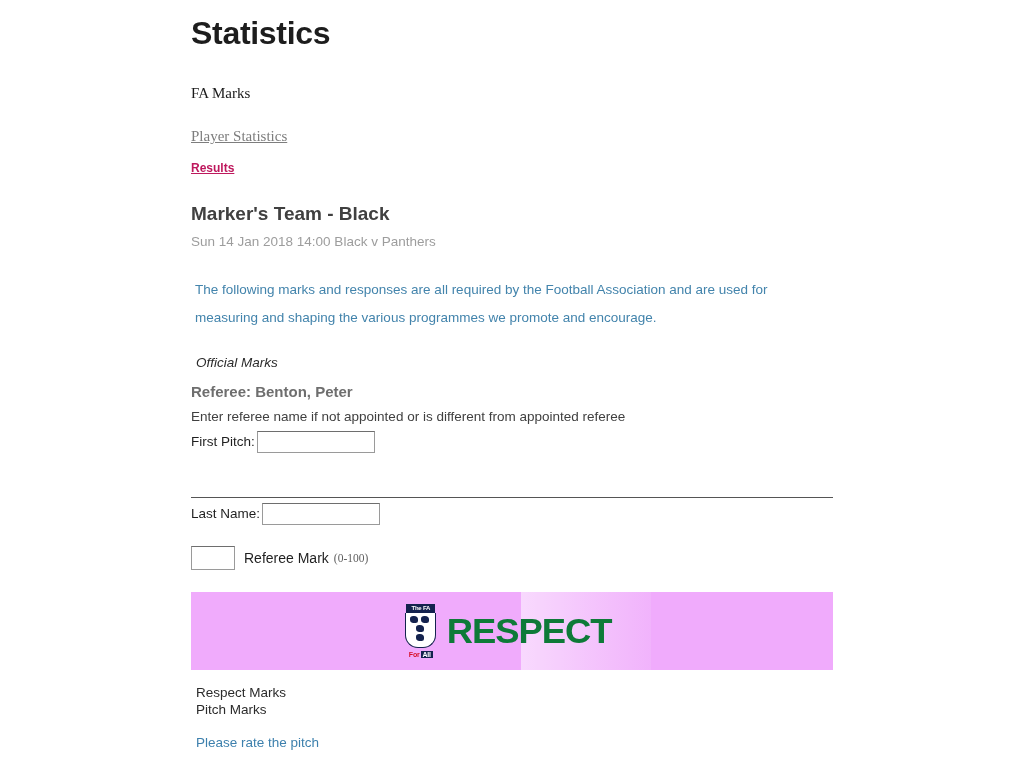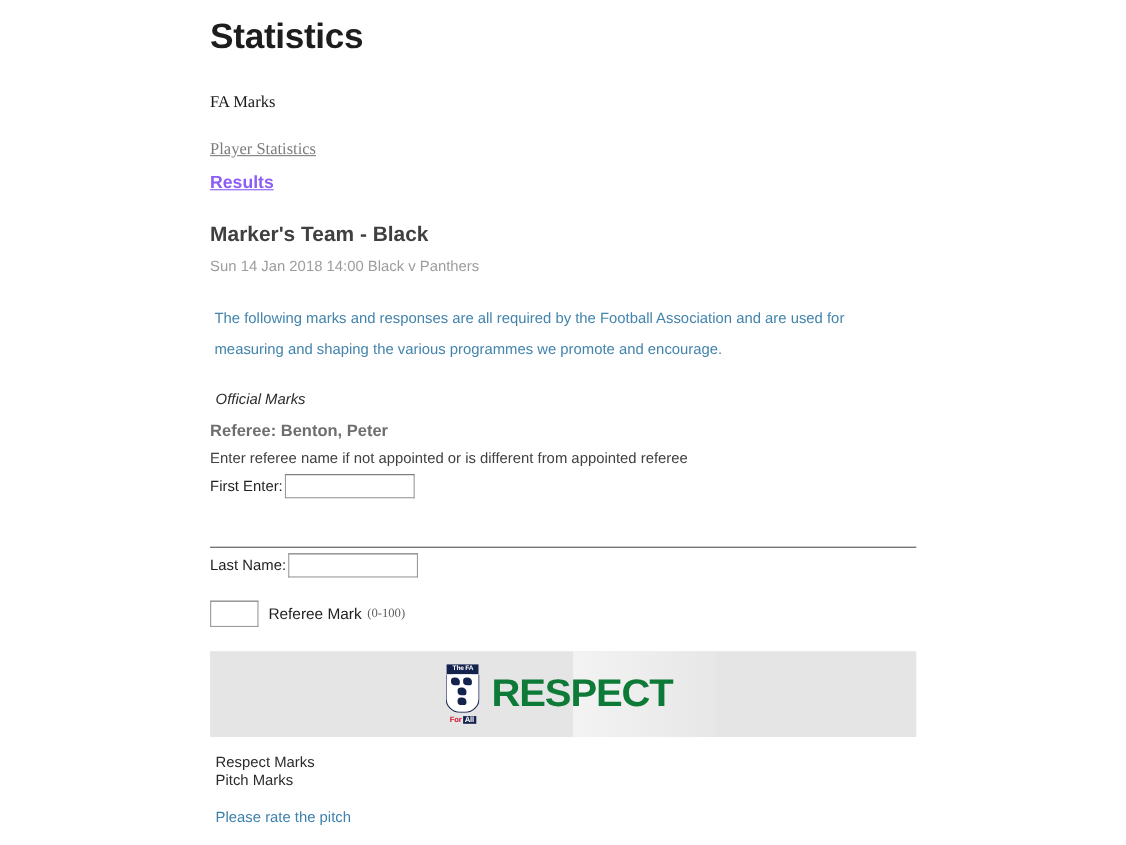--- a/index.html
+++ b/index.html
@@ -53,23 +53,23 @@
     text-decoration: underline;
     display: inline-block;
     margin: 0 0 13px 0;
     cursor: pointer;
   }
   .nav-results-wrap {
     margin: 0;
   }
   .nav-results {
     font-family: "Liberation Sans", sans-serif;
-    font-size: 16px;
-    font-weight: bold;
-    color: #8b5cf6;
+    font-size: 12px;
+    font-weight: bold;
+    color: #be185d;
     text-decoration: underline;
     display: inline-block;
     cursor: pointer;
   }
 
   
   .match-title {
     font-family: "Liberation Sans", sans-serif;
     font-size: 19px;
     font-weight: bold;
@@ -186,21 +186,21 @@
     border-top: 1px solid #555555;
     width: 642px;
     margin: 44px 0 0 0;
   }
 
   
   .respect-banner {
     width: 642px;
     height: 78px;
     margin-top: 22px;
-    background: #e5e5e5;
+    background: #f0abfc;
     display: flex;
     align-items: center;
     justify-content: center;
     position: relative;
     overflow: hidden;
   }
   .respect-banner::before {
     content: "";
     position: absolute;
     left: 330px;
@@ -330,21 +330,21 @@
 
   <p class="info-note">The following marks and responses are all required by the Football Association and are used for measuring and shaping the various programmes we promote and encourage.</p>
 
   <div class="section-label">Official Marks</div>
 
   <div class="referee-name">Referee: Benton, Peter</div>
 
   <div class="instruction">Enter referee name if not appointed or is different from appointed referee</div>
 
   <div class="field-row">
-    <span class="field-label">First Enter:</span>
+    <span class="field-label">First Pitch:</span>
     <input class="text-input" type="text" value="" style="">
   </div>
 
   <hr class="divider">
 
   <div class="field-row">
     <span class="field-label">Last Name:</span>
     <input class="text-input" type="text" value="" style="">
   </div>
 

